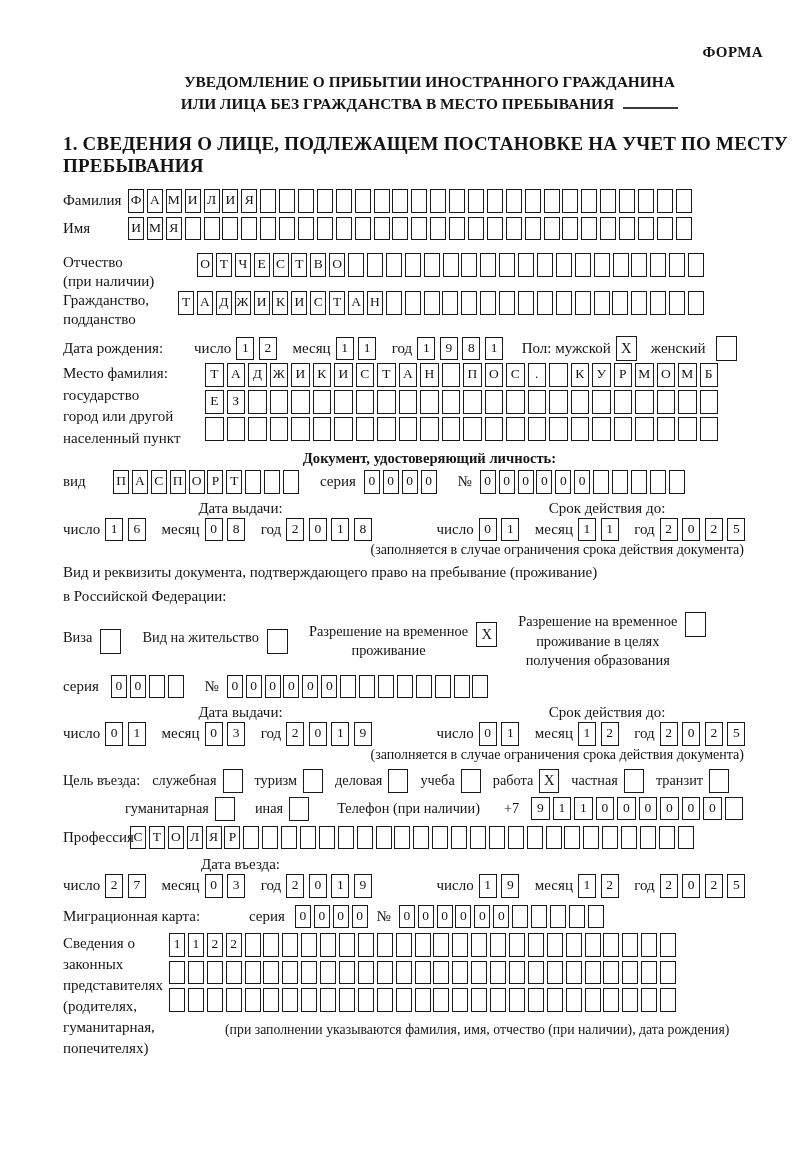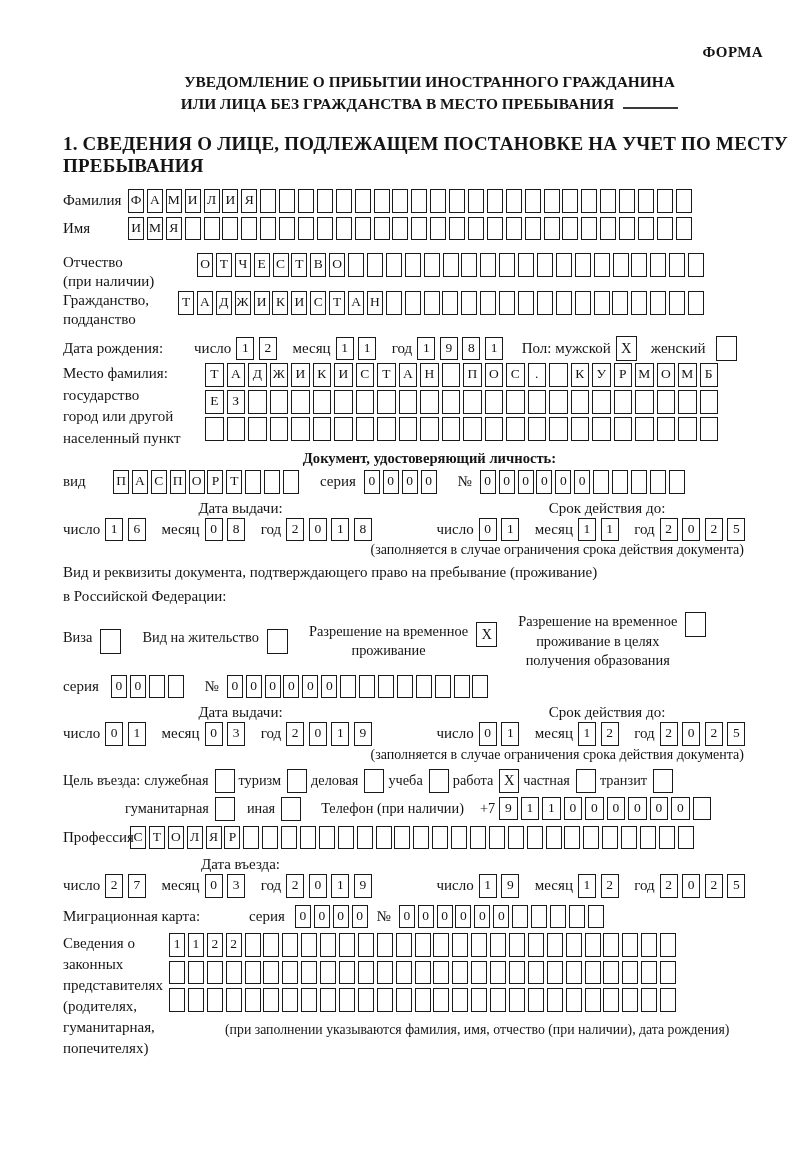--- a/index.html
+++ b/index.html
@@ -56,21 +56,21 @@
   .dg.right { margin-left: auto; margin-right: 46px; }
   .dlab { margin-right: 5px; }
   .dlab.nxt { margin-left: 11px; }
   .note { text-align: right; padding-right: 52px; font-size: 14px; margin-top: 1px; }
 
   .intro { margin-top: 6px; }
   .rvp { display: flex; align-items: center; gap: 21px; font-size: 14.4px; margin-top: 7px; }
   .ropt { display: flex; align-items: flex-start; gap: 8px; }
   .roptlines { text-align: center; line-height: 19.5px; }
 
-  .prow { display: flex; align-items: center; gap: 4px; font-size: 14.3px; }
+  .prow { display: flex; align-items: center; gap: 12px; font-size: 14.3px; }
   .popt { display: flex; align-items: center; gap: 6px; }
 
   .rep-label { width: 106px; flex: 0 0 auto; line-height: 21px; }
   .rep-rows .cells { display: flex; margin-bottom: 4px; }
   .repnote { font-size: 13.8px; margin: 10px 0 0 56px; }
 </style>
 </head>
 <body>
 
 <div class="page">

